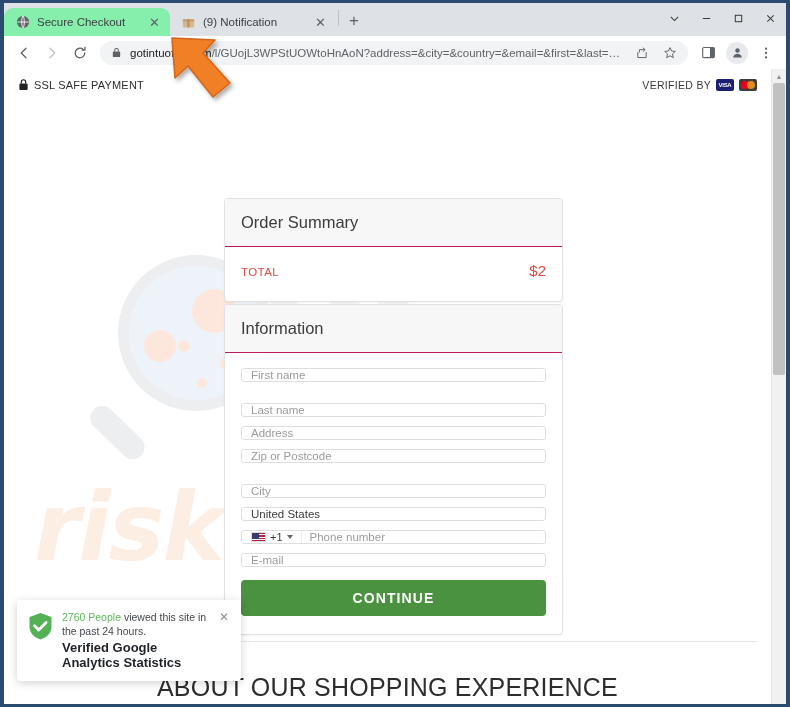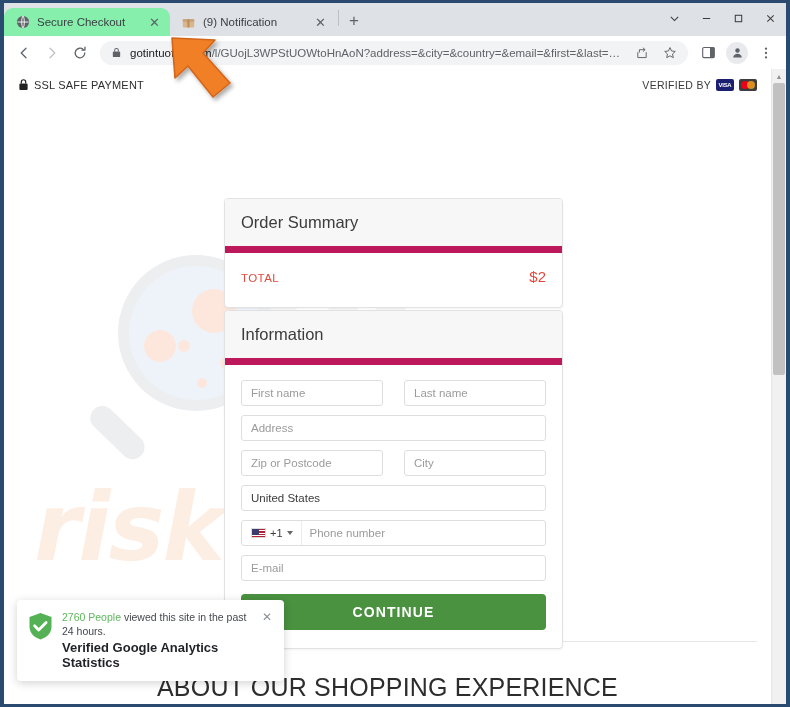--- a/index.html
+++ b/index.html
@@ -239,21 +239,21 @@
   }
   .card {
     background: #ffffff;
     border: 1px solid #e2e2e2;
     border-radius: 4px;
     box-shadow: 0 1px 2px rgba(0,0,0,.05);
     overflow: hidden;
   }
   .card-head {
     background: #f7f7f7;
-    border-bottom: 7px solid #be185d;
+    border-bottom: 1px solid #be185d;
     padding: 14px 16px;
     font-size: 16.5px;
     color: #3c3c3c;
     font-weight: 400;
   }
   .card-body { padding: 13px 16px 16px; }
   .total-row {
     display: flex; align-items: baseline;
     justify-content: space-between;
     padding: 2px 0 6px;
@@ -262,21 +262,21 @@
     font-size: 11.5px; color: #e04a3f;
     letter-spacing: 0.4px;
   }
   .total-value {
     font-size: 15px; color: #e04a3f; font-weight: 400;
   }
 
   .card.info-card { margin-top: 2px; }
   .info-body { padding: 15px 16px 18px; }
   .field-row {
-    display: flex; gap: 21px; margin-bottom: 9px;
+    display: flex; gap: 21px; margin-bottom: 9px; flex-direction: column;
   }
   .fld {
     flex: 1;
     height: 26px;
     border: 1px solid #dedede;
     border-radius: 3px;
     background: #fff;
     display: flex; align-items: center;
     padding: 0 9px;
     font-size: 11.5px;
@@ -344,21 +344,21 @@
     color: #2d2d2d;
     font-weight: 400;
     letter-spacing: 0.2px;
     z-index: 1;
   }
 
   
   .toast {
     position: absolute;
     left: 13px; bottom: 23px;
-    width: 267px;
+    width: 224px;
     background: #ffffff;
     border-radius: 4px;
     box-shadow: 0 2px 10px rgba(0,0,0,.18);
     padding: 10px 10px 11px 11px;
     display: flex; gap: 9px;
     z-index: 6;
   }
   .toast-icon { flex: none; margin-top: 2px; }
   .toast-body { flex: 1; min-width: 0; }
   .toast-line1 {

